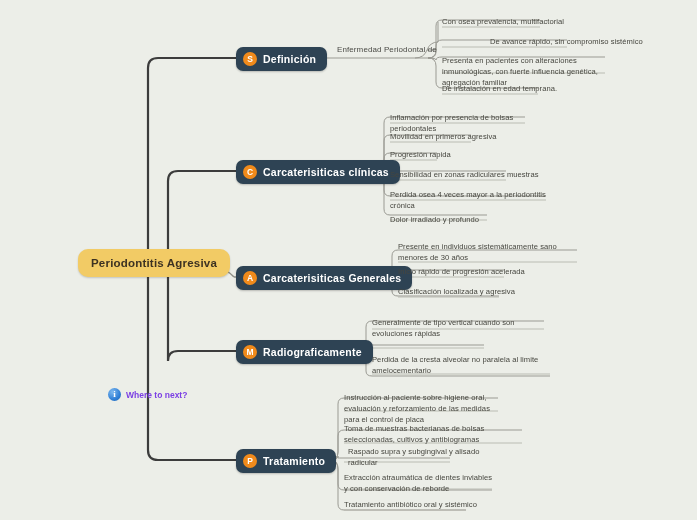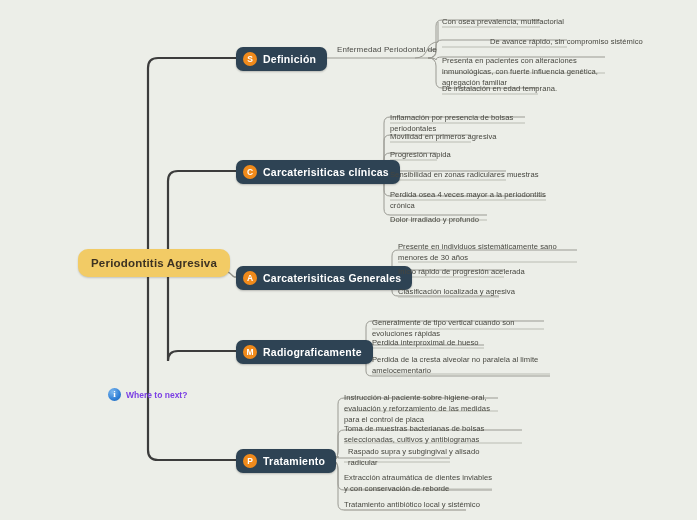--- a/index.html
+++ b/index.html
@@ -262,41 +262,38 @@
   <div class="leaf" style="left:398px;top:266px;width:160px;">
     <span class="txt">Inicio rápido de progresión acelerada</span>
   </div>
   <div class="leaf" style="left:398px;top:286px;width:160px;">
     <span class="txt">Clasificación localizada y agresiva</span>
   </div>
 
   <div class="leaf" style="left:372px;top:317px;width:180px;">
     <span class="txt">Generalmente de tipo vertical cuando son evoluciones rápidas</span>
   </div>
-  <div class="leaf" style="left:372px;top:337px;width:160px;">
-    <span class="txt">Perdida interproximal de hueso</span>
-  </div>
   <div class="leaf" style="left:372px;top:354px;width:178px;">
     <span class="txt">Perdida de la cresta alveolar no paralela al limite amelocementario</span>
   </div>
 
   <div class="leaf" style="left:344px;top:392px;width:155px;">
     <span class="txt">Instrucción al paciente sobre higiene oral, evaluación y reforzamiento de las medidas para el control de placa</span>
   </div>
   <div class="leaf" style="left:344px;top:423px;width:155px;">
     <span class="txt">Toma de muestras bacterianas de bolsas seleccionadas, cultivos y antibiogramas</span>
   </div>
   <div class="leaf" style="left:348px;top:446px;width:140px;">
     <span class="txt">Raspado supra y subgingival y alisado radicular</span>
   </div>
   <div class="leaf" style="left:344px;top:472px;width:150px;">
     <span class="txt">Extracción atraumática de dientes inviables y con conservación de reborde</span>
   </div>
   <div class="leaf" style="left:344px;top:499px;width:150px;">
-    <span class="txt">Tratamiento antibiótico local y sistémico</span>
+    <span class="txt">Tratamiento antibiótico oral y sistémico</span>
   </div>
 
   <div class="wtn" style="left:108px;top:388px;">
     <span class="info-ico">i</span>
     <span class="wtn-label">Where to next?</span>
   </div>
 
 </div>
 
 </body></html>

